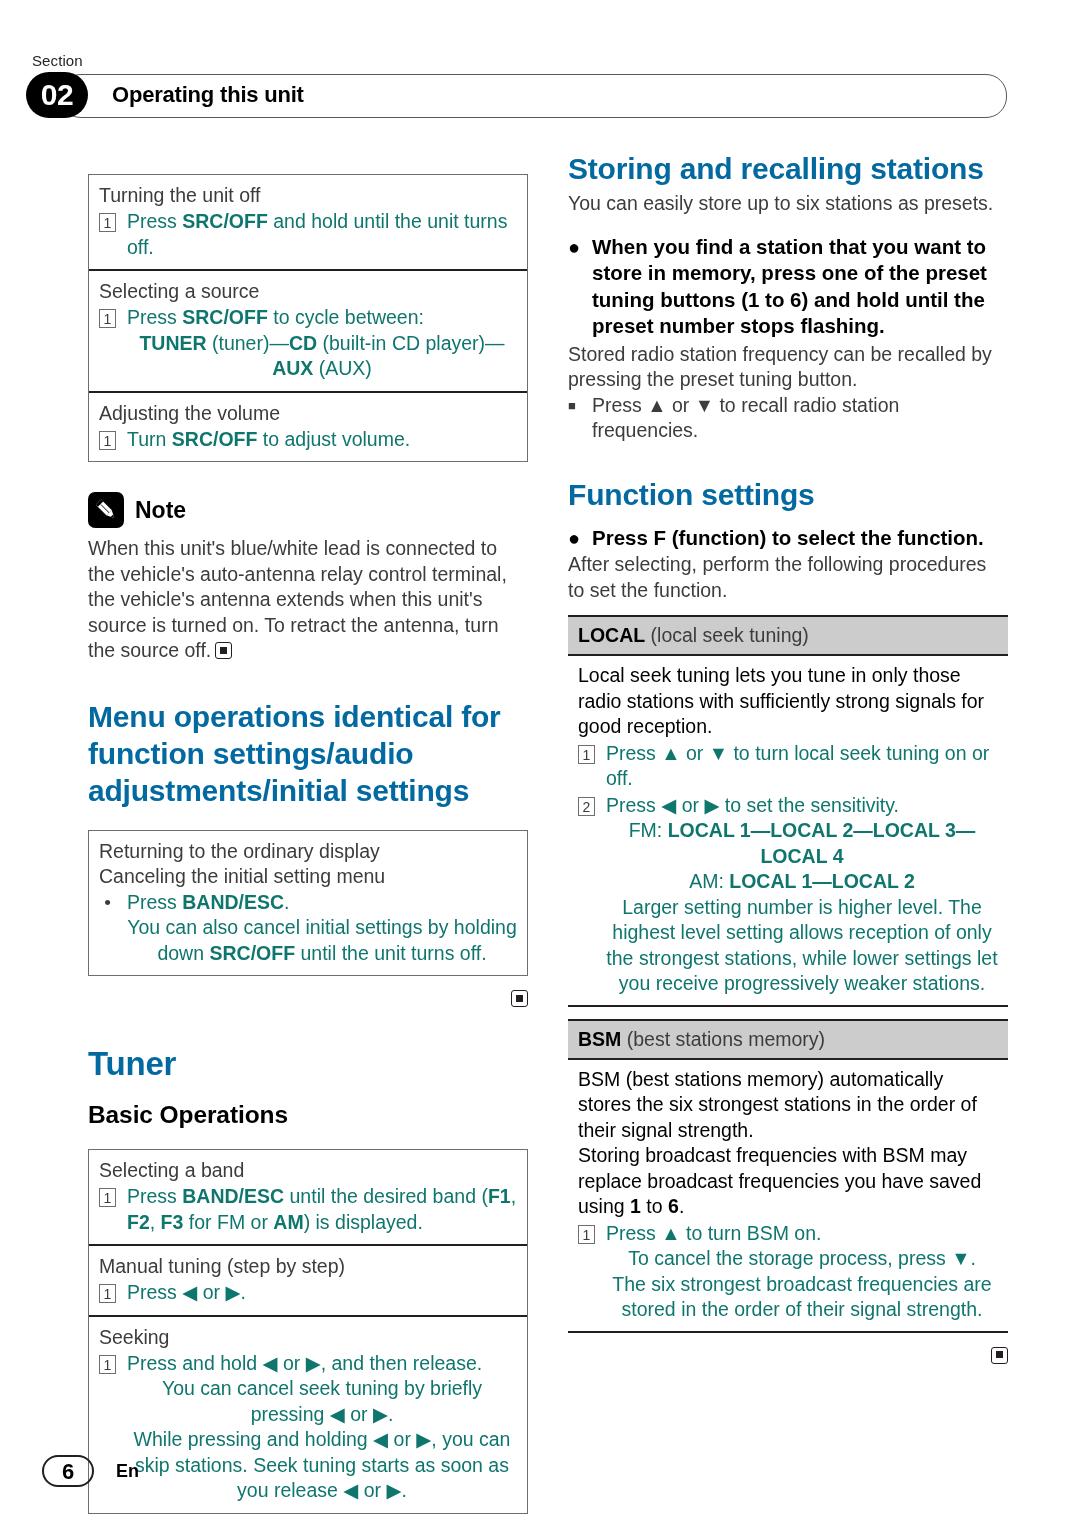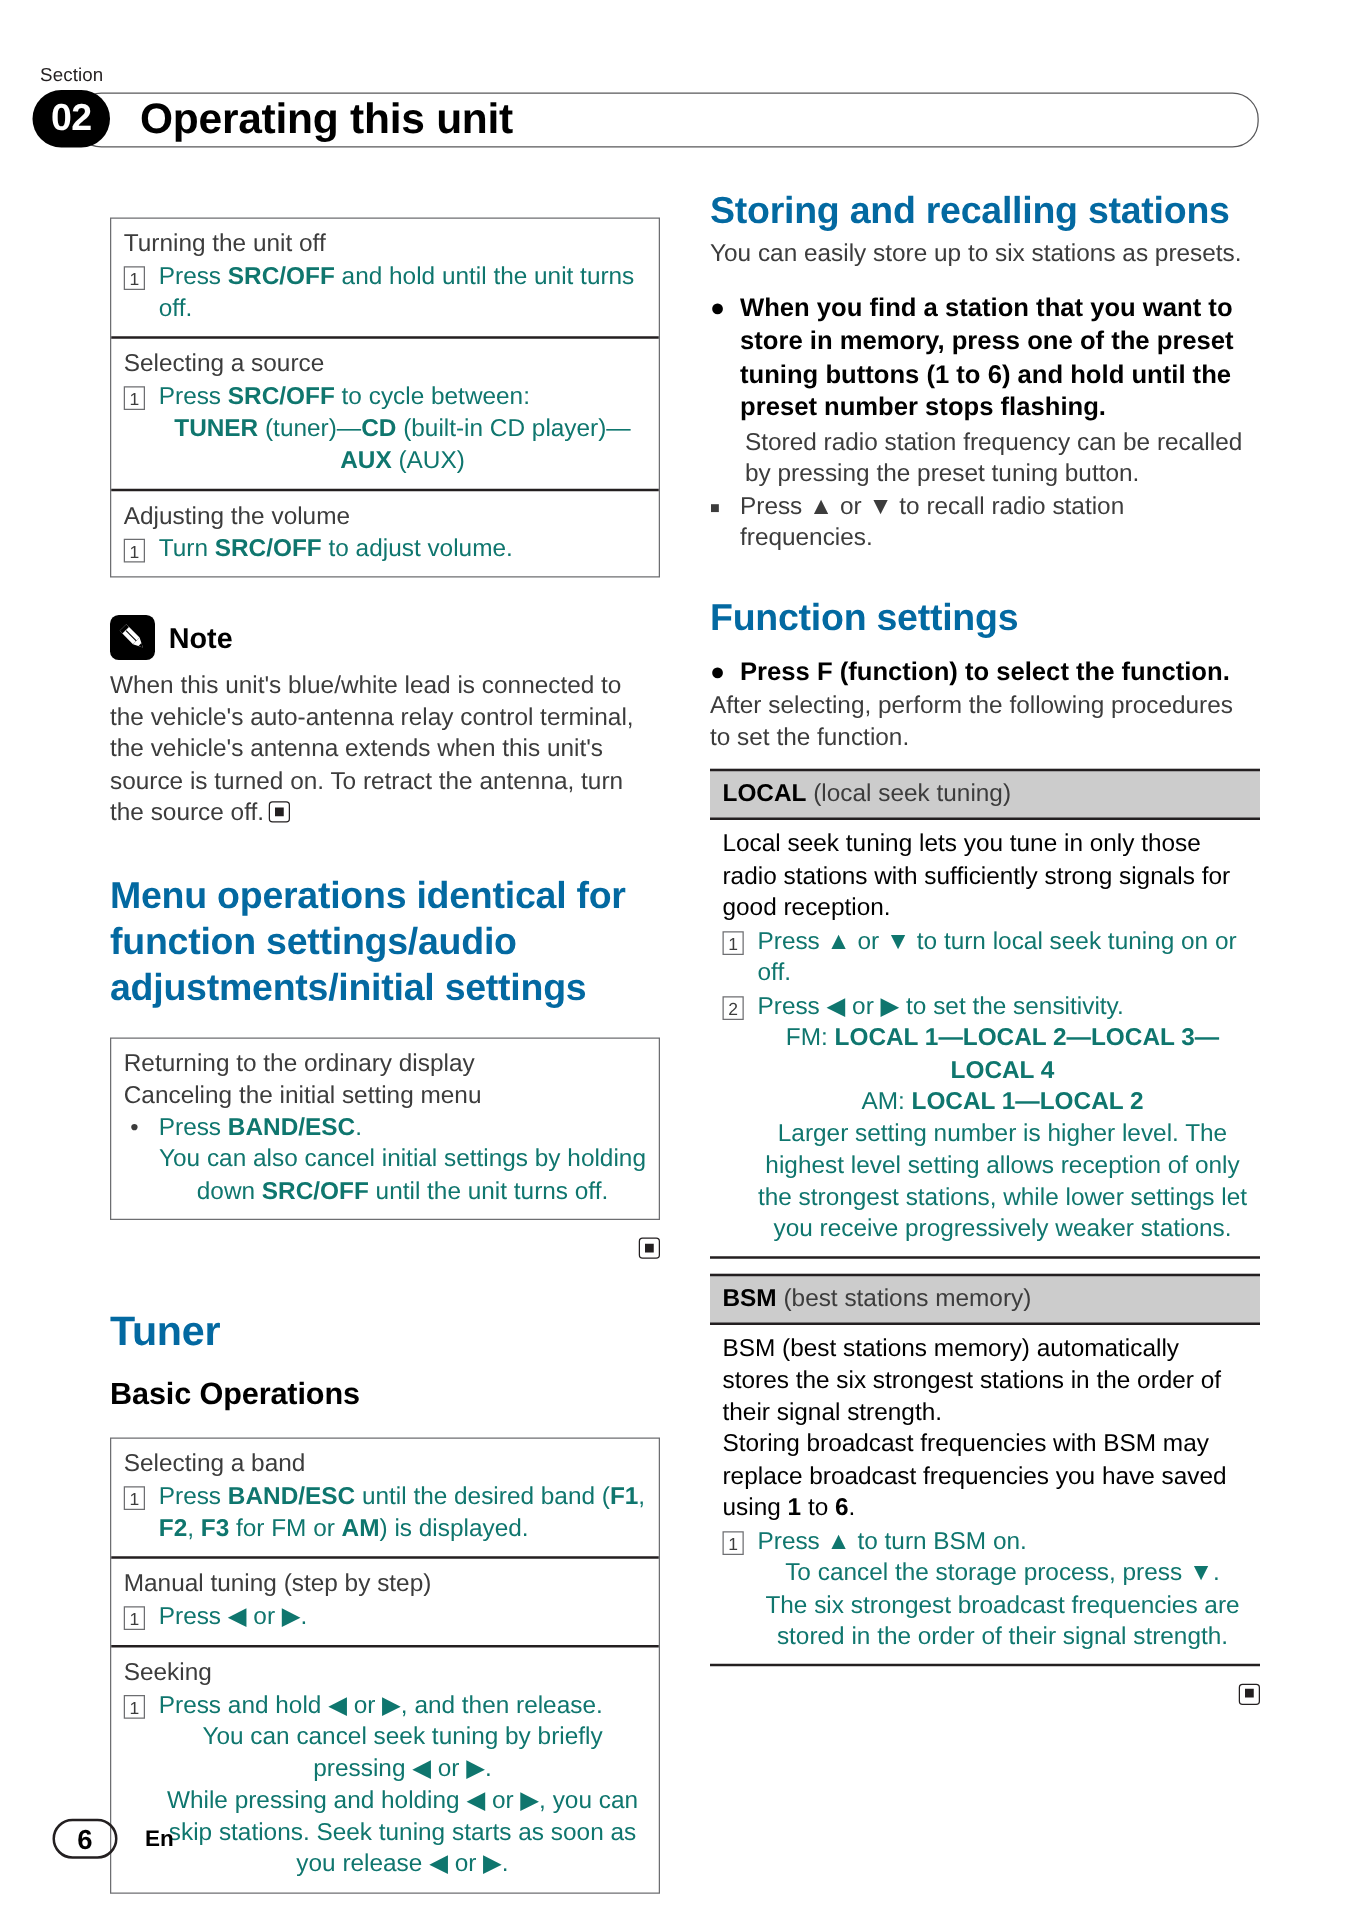--- a/index.html
+++ b/index.html
@@ -64,21 +64,21 @@
     border-radius: 21px;
     background: #ffffff;
     z-index: 2;
   }
   .title-text {
     position: absolute;
     left: 112px;
     top: 64px;
     height: 42px;
     line-height: 42px;
-    font-size: 34px;
+    font-size: 22px;
     font-weight: bold;
     color: #000000;
     z-index: 4;
     letter-spacing: -0.2px;
     text-align: center;
   }
 
   
   .col {
     position: absolute;
@@ -386,21 +386,21 @@
 <div class="col col-right">
 
   <h2 class="chapter">Storing and recalling stations</h2>
   <p class="body-text" style="margin-top:4px;">You can easily store up to six stations as presets.</p>
 
   <div class="big-bullet" style="margin-top:17px;">
     <span class="dot">●</span>
     <span>When you find a station that you want to store in memory, press one of the preset tuning buttons (1 to 6) and hold until the preset number stops flashing.</span>
   </div>
 
-  <p class="body-text" style="margin-top:2px;margin-left:28px;">Stored radio station frequency can be recalled by pressing the preset tuning button.</p>
+  <p class="body-text" style="margin-top:2px;">Stored radio station frequency can be recalled by pressing the preset tuning button.</p>
 
   <div class="sq-bullet">
     <span class="sq">■</span>
     <span>Press ▲ or ▼ to recall radio station frequencies.</span>
   </div>
 
   <h2 class="chapter" style="margin-top:32px;">Function settings</h2>
 
   <div class="big-bullet" style="margin-top:12px;">
     <span class="dot">●</span>

